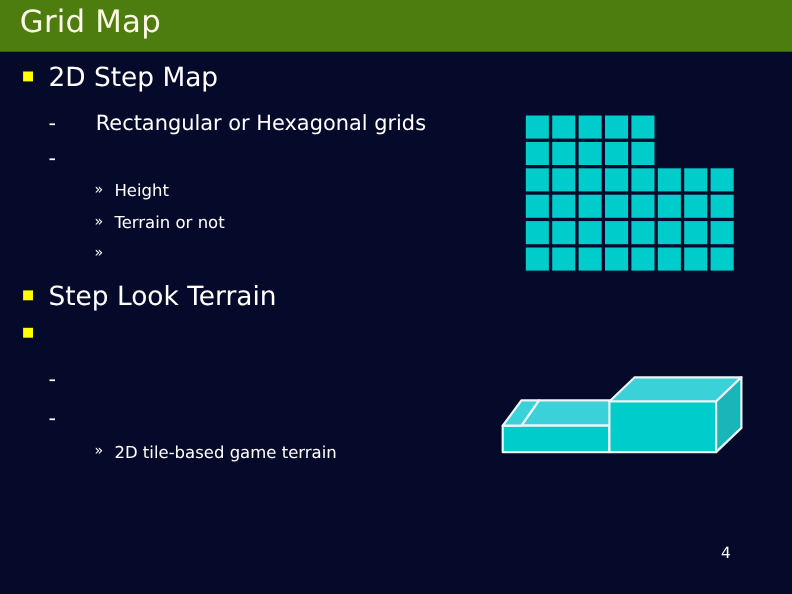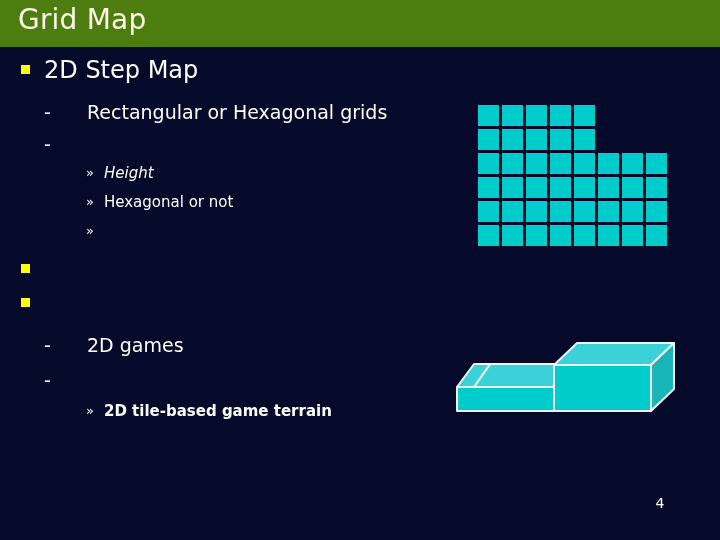--- a/index.html
+++ b/index.html
@@ -146,31 +146,31 @@
     <div class="title-text">Grid Map</div>
   </div>
 
   <div class="body-area" id="outline-body">
       <div class="bullet-sq" style="top: 25px;"></div>
       <div class="line lvl1" style="top: 16px;">2D Step Map</div>
       <div class="bullet-dash" style="top: 60px;">-</div>
       <div class="line lvl2" style="top: 60px;">Rectangular or Hexagonal grids</div>
       <div class="bullet-dash" style="top: 92px;">-</div>
       <div class="bullet-guil" style="top: 123px;">»</div>
-      <div class="line lvl3" style="top: 123px; font-style: italic;">Height</div>
+      <div class="line lvl3" style="top: 123px;">Height</div>
       <div class="bullet-guil" style="top: 152px;">»</div>
-      <div class="line lvl3" style="top: 152px;">Hexagonal or not</div>
+      <div class="line lvl3" style="top: 152px;">Terrain or not</div>
       <div class="bullet-guil" style="top: 181px;">»</div>
       <div class="bullet-sq" style="top: 224px;"></div>
+      <div class="line lvl1" style="top: 215px;">Step Look Terrain</div>
       <div class="bullet-sq" style="top: 258px;"></div>
       <div class="bullet-dash" style="top: 293px;">-</div>
-      <div class="line lvl2" style="top: 293px;">2D games</div>
       <div class="bullet-dash" style="top: 328px;">-</div>
       <div class="bullet-guil" style="top: 361px;">»</div>
-      <div class="line lvl3" style="top: 361px; font-weight: bold;">2D tile-based game terrain</div>
+      <div class="line lvl3" style="top: 361px;">2D tile-based game terrain</div>
     </div>
 
   <div class="grid-figure" id="grid-figure">
       <div class="grid-cell" style="left: 0px; top: 0px; width: 21px; height: 21px; background: rgb(0, 204, 204);"></div>
       <div class="grid-cell" style="left: 24px; top: 0px; width: 21px; height: 21px; background: rgb(0, 204, 204);"></div>
       <div class="grid-cell" style="left: 48px; top: 0px; width: 21px; height: 21px; background: rgb(0, 204, 204);"></div>
       <div class="grid-cell" style="left: 72px; top: 0px; width: 21px; height: 21px; background: rgb(0, 204, 204);"></div>
       <div class="grid-cell" style="left: 96px; top: 0px; width: 21px; height: 21px; background: rgb(0, 204, 204);"></div>
       <div class="grid-cell" style="left: 0px; top: 24px; width: 21px; height: 21px; background: rgb(0, 204, 204);"></div>
       <div class="grid-cell" style="left: 24px; top: 24px; width: 21px; height: 21px; background: rgb(0, 204, 204);"></div>

